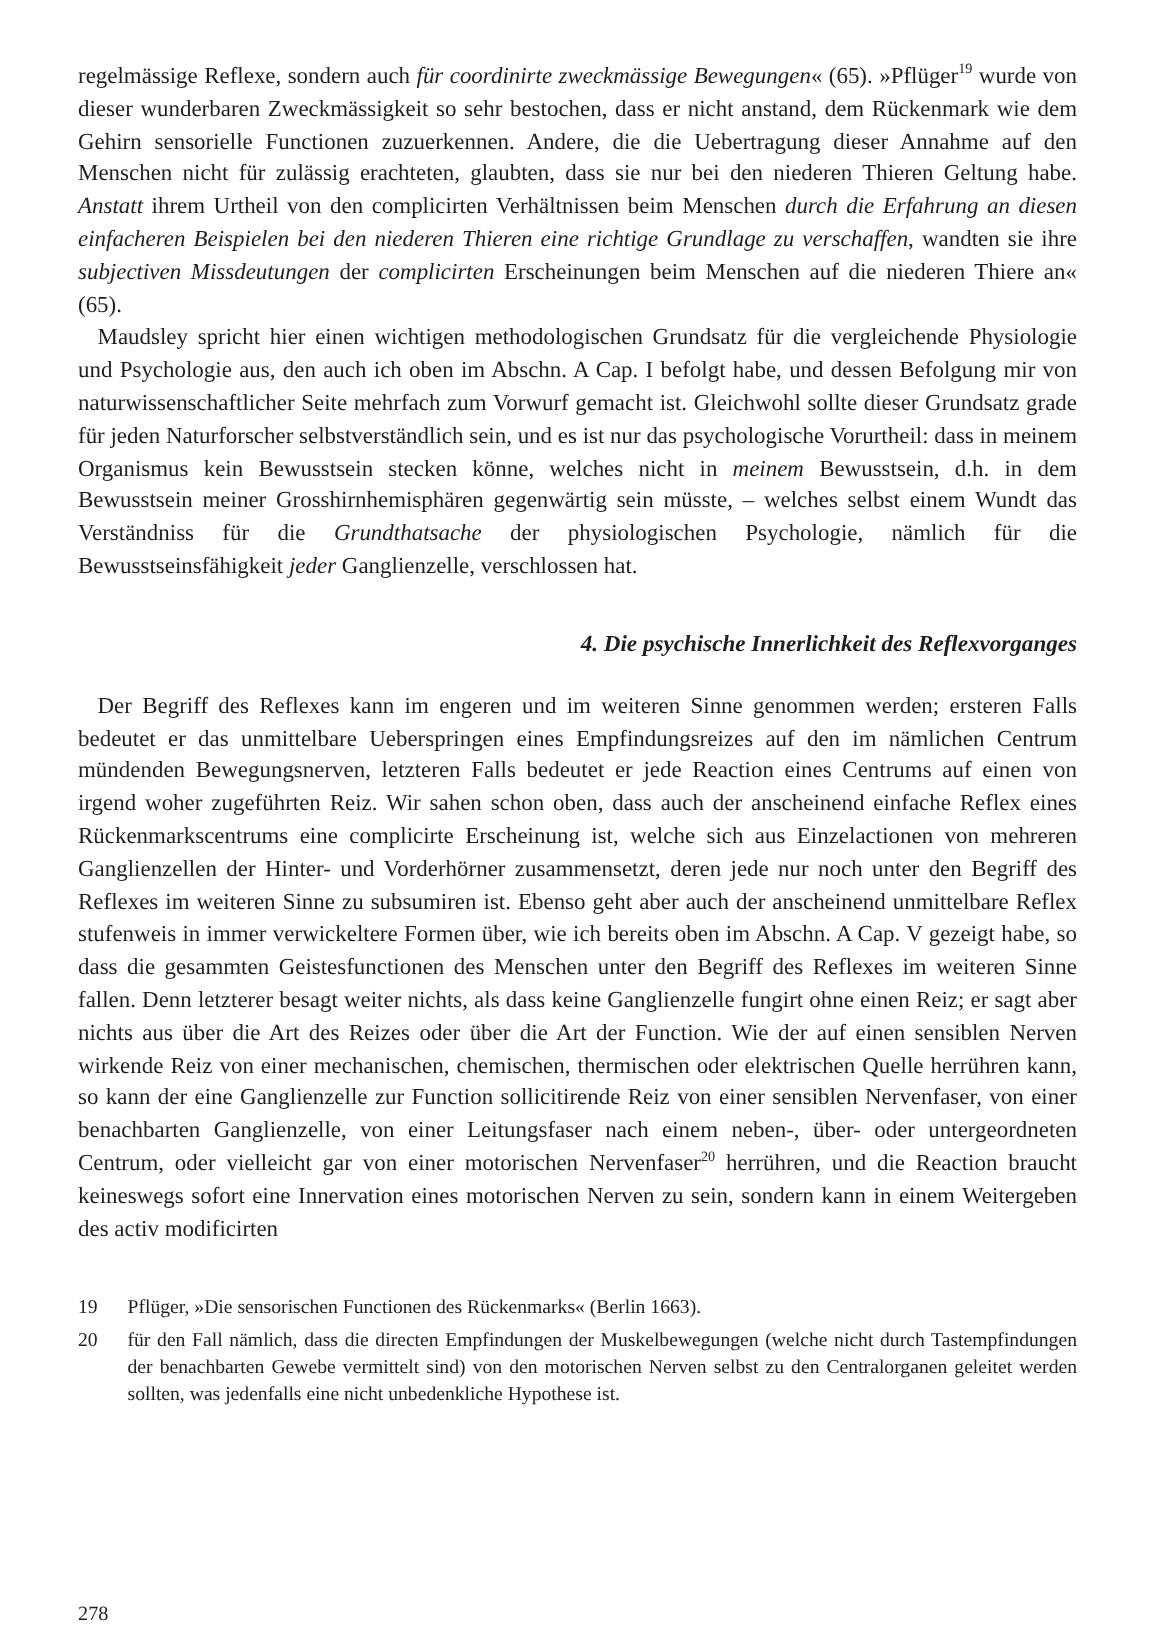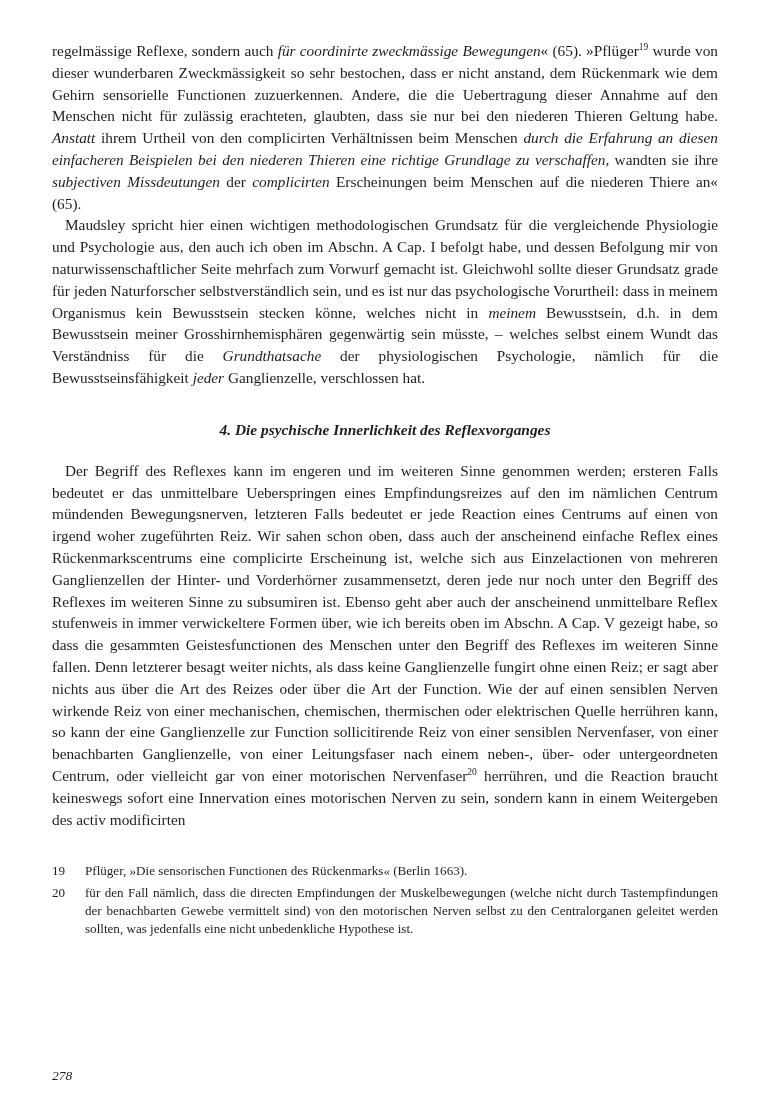--- a/index.html
+++ b/index.html
@@ -22,40 +22,39 @@
   }
   .indent { text-indent: 13px; }
   .it { font-style: italic; }
   sup {
     font-size: 0.62em;
     line-height: 0;
     vertical-align: super;
   }
   .section-heading {
     margin: 30px 0 19px 0;
-    text-align: center;
+    text-align: right;
     font-size: 15.4px;
     font-weight: bold;
     font-style: italic;
     line-height: 22px;
   }
   .footnotes {
     margin-top: 32px;
     font-size: 13.1px;
     line-height: 18.2px;
   }
   .footnote { display: flex; margin-bottom: 3px; }
   .fn-num { flex: none; width: 33px; }
   .fn-text { flex: 1; text-align: justify; }
   .page-number {
     position: absolute;
     left: 42px;
     bottom: 16px;
     font-size: 13.5px;
-    font-style: italic;
   }
 </style>
 </head>
 <body>
 
 <div class="page">
 
   <p class="body-text"><span>regelmässige Reflexe, sondern auch </span><span class="it">für coordinirte zweckmässige Bewegungen</span><span>« (65). »Pflüger</span><sup>19</sup><span> wurde von dieser wunderbaren Zweckmässigkeit so sehr bestochen, dass er nicht anstand, dem Rückenmark wie dem Gehirn sensorielle Functionen zuzuerkennen. Andere, die die Uebertragung dieser Annahme auf den Menschen nicht für zulässig erachteten, glaubten, dass sie nur bei den niederen Thieren Geltung habe. </span><span class="it">Anstatt</span><span> ihrem Urtheil von den complicirten Verhältnissen beim Menschen </span><span class="it">durch die Erfahrung an diesen einfacheren Beispielen bei den niederen Thieren eine richtige Grundlage zu verschaffen</span><span>, wandten sie ihre </span><span class="it">subjectiven Missdeutungen</span><span> der </span><span class="it">complicirten</span><span> Erscheinungen beim Menschen auf die niederen Thiere an« (65).</span></p>
 
   <p class="body-text indent"><span>Maudsley spricht hier einen wichtigen methodologischen Grundsatz für die vergleichende Physiologie und Psychologie aus, den auch ich oben im Abschn. A Cap. I befolgt habe, und dessen Befolgung mir von naturwissenschaftlicher Seite mehrfach zum Vorwurf gemacht ist. Gleichwohl sollte dieser Grundsatz grade für jeden Naturforscher selbstverständlich sein, und es ist nur das psychologische Vorurtheil: dass in meinem Organismus kein Bewusstsein stecken könne, welches nicht in </span><span class="it">meinem</span><span> Bewusstsein, d.h. in dem Bewusstsein meiner Grosshirnhemisphären gegenwärtig sein müsste, – welches selbst einem Wundt das Verständniss für die </span><span class="it">Grundthatsache</span><span> der physiologischen Psychologie, nämlich für die Bewusstseinsfähigkeit </span><span class="it">jeder</span><span> Ganglienzelle, verschlossen hat.</span></p>

